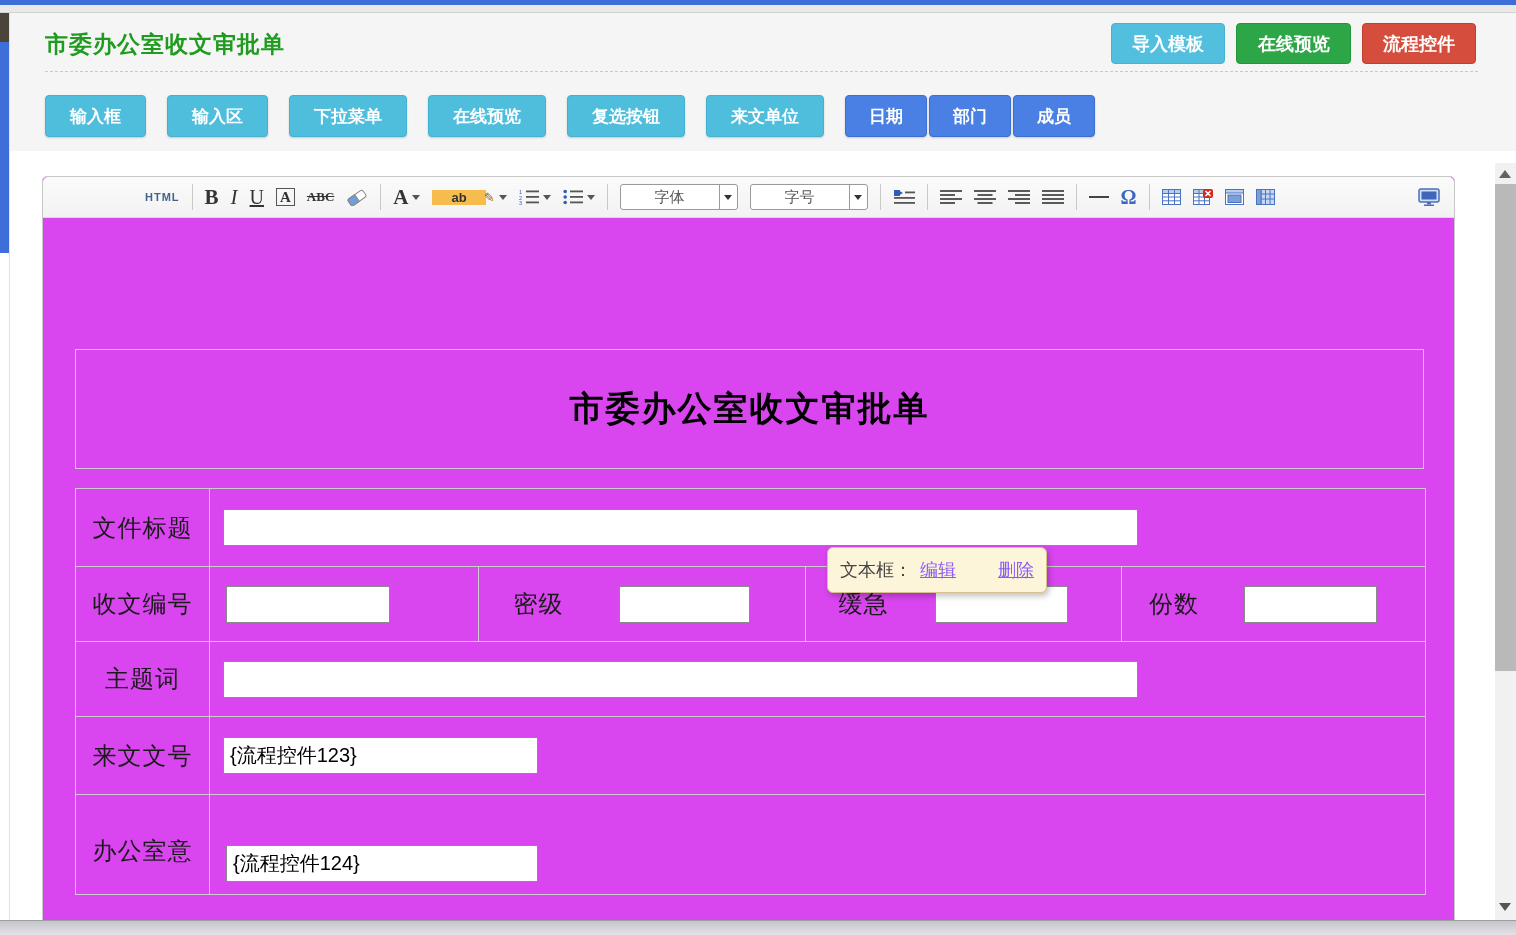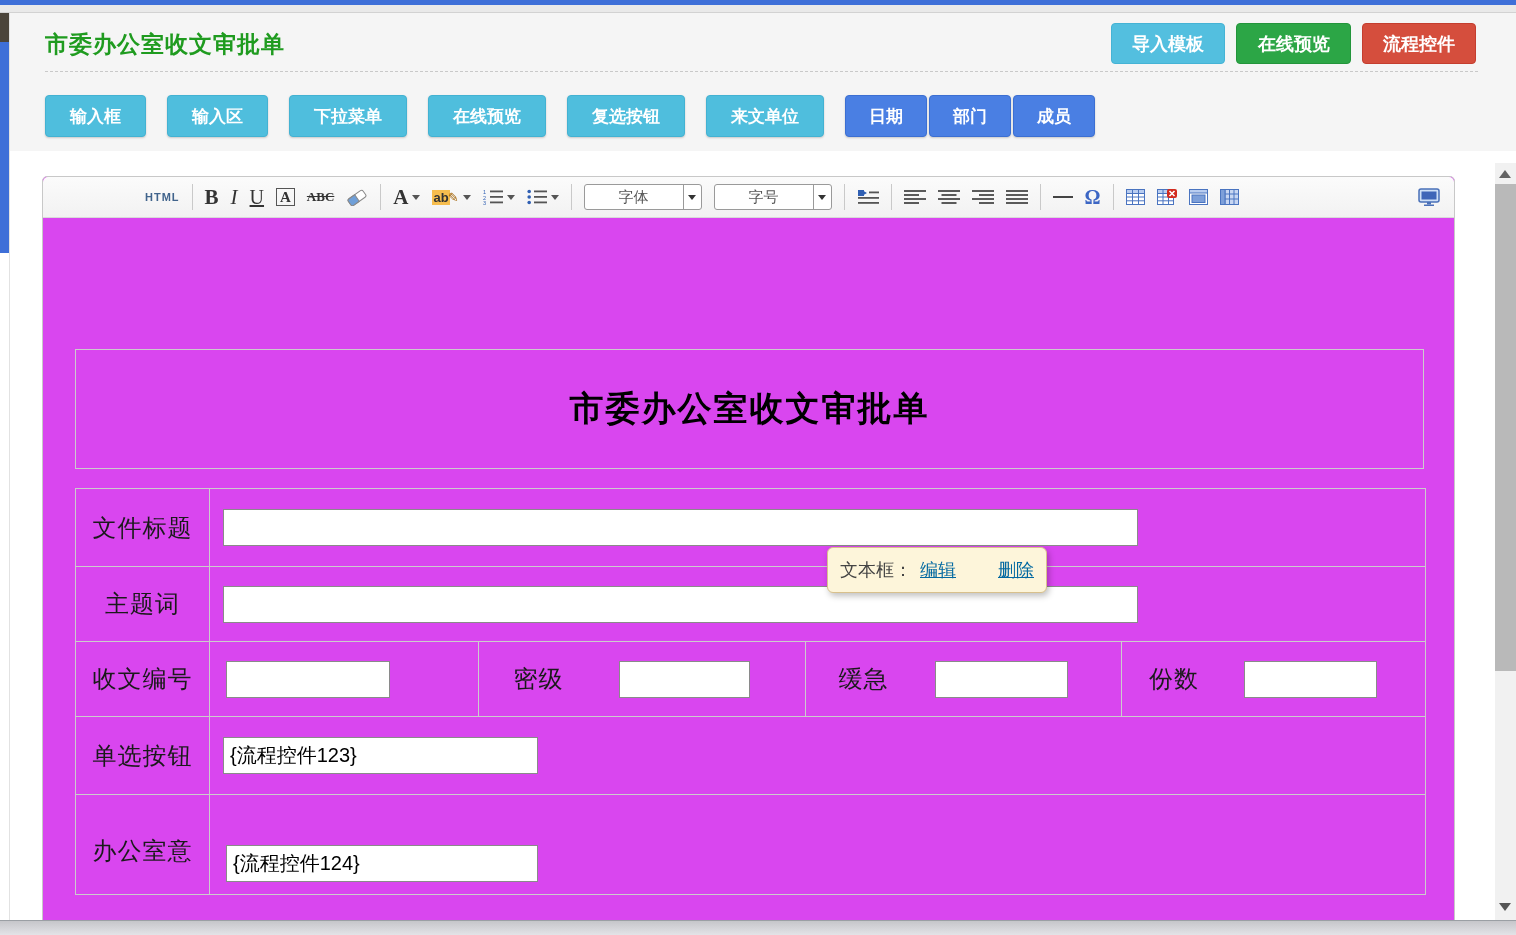--- a/index.html
+++ b/index.html
@@ -33,21 +33,21 @@
   .sep { width:1px; height:26px; background:#c9c9c9; margin:0 6px; }
   .t-html { font-size:11px; font-weight:bold; color:#41648c; letter-spacing:1px; }
   .t-serif { font-family:"Liberation Serif",serif; }
   .t-bold { font-size:21px; font-weight:bold; }
   .t-italic { font-size:21px; font-style:italic; }
   .t-underline { font-size:20px; text-decoration:underline; }
   .t-frame { font-size:15px; font-weight:bold; border:1px solid #555; padding:0 3px; line-height:16px; }
   .t-strike { font-size:13px; font-weight:bold; text-decoration:line-through; }
   .caret-down { width:0; height:0; border-left:4px solid transparent; border-right:4px solid transparent; border-top:5px solid #555; margin-left:4px; }
   .t-fontcolor { font-size:21px; font-weight:bold; }
-  .hl { background:#f6bd4e; font-size:13px; font-weight:bold; padding:0 1px; }
+  .hl { background:#f6bd4e; font-size:13px; font-weight:bold; padding:0 19px; }
   .pencil { font-size:13px; color:#a06000; margin-left:-2px; }
   .select { width:118px; height:26px; background:#fff; border:1px solid #9a9a9a; border-radius:3px; display:inline-flex; margin:0 6px; cursor:pointer; }
   .sel-label { flex:1; text-align:center; font-size:15px; color:#555; line-height:24px; }
   .sel-btn { width:18px; border-left:1px solid #9a9a9a; display:flex; align-items:center; justify-content:center; }
   .tri { width:0; height:0; border-left:4px solid transparent; border-right:4px solid transparent; border-top:5px solid #333; }
   .hrline { display:inline-block; width:20px; height:2px; background:#444; }
   .t-omega { font-size:20px; font-weight:bold; color:#3c66c4; }
   .fullscreen { margin-left:auto; margin-right:14px; }
 
   
@@ -56,21 +56,21 @@
   table.form td { border:1px solid #ccc; vertical-align:middle; }
   .lbl { text-align:center; font-size:24px; color:#1a1a1a; letter-spacing:1px; }
   .inp { height:36px; border:1px solid #8a8a8a; background:#fff; font-size:20px; font-family:"Liberation Sans",sans-serif; padding:0 6px; vertical-align:middle; }
   .cellflex { display:flex; align-items:center; }
   .sub-label { text-align:center; font-size:24px; color:#1a1a1a; letter-spacing:1px; flex:0 0 auto; }
   .row6 td { vertical-align:top; }
   .row6 .lbl { padding-top:12px; }
 
   
   .tooltip { position:absolute; left:827px; top:547px; width:220px; height:46px; background:#fdf5da; border:1px solid #d8c08c; border-radius:6px; box-shadow:2px 3px 6px rgba(0,0,0,.25); display:flex; align-items:center; padding-left:12px; font-family:"Liberation Serif",serif; font-size:18px; color:#444; z-index:20; }
-  .tooltip a { color:#0369a1; text-decoration:underline; cursor:pointer; }
+  .tooltip a { color:#8b5cf6; text-decoration:underline; cursor:pointer; }
   .tt-edit { margin-left:8px; }
   .tt-del  { margin-left:42px; }
 
   
   .scrollbar { position:absolute; right:0; top:163px; width:21px; height:757px; background:#f1f1f1; z-index:25; }
   .sb-up   { position:absolute; top:7px; left:4px; width:0; height:0; border-left:6px solid transparent; border-right:6px solid transparent; border-bottom:8px solid #636363; }
   .sb-thumb{ position:absolute; top:21px; left:0; width:21px; height:487px; background:#b9b9b9; }
   .sb-down { position:absolute; bottom:9px; left:4px; width:0; height:0; border-left:6px solid transparent; border-right:6px solid transparent; border-top:8px solid #555; }
 
   .bottom-bar { position:absolute; left:0; top:920px; width:1516px; height:15px; background:linear-gradient(#c6c6ca,#e3e3e7); border-top:1px solid #9b9fa4; z-index:30; }
@@ -265,24 +265,20 @@
       <col style="width:122px">
       <col style="width:205px">
     <col style="width:115px">
       <col style="width:201px">
       <col style="width:104px">
       <col style="width:200px">
   </colgroup>
   <tbody>
   <tr style="height:78px">
     <td class="lbl">文件标题</td>
-    <td colspan="7"><input class="inp" style="width: 915px; margin-left: 13px; height: 37px;"></td>
-  </tr>
-  <tr style="height:75px">
-    <td class="lbl">主题词</td>
     <td colspan="7"><input class="inp" style="width: 915px; margin-left: 13px; height: 37px;"></td>
   </tr>
   <tr style="height:75px">
     <td class="lbl">收文编号</td>
     <td><input class="inp" style="width: 164px; margin-left: 16px; height: 37px;"></td>
     <td colspan="2">
       <div class="cellflex">
         <span class="sub-label" style="width:119px">密级</span>
         <input class="inp" style="width: 131px; margin-left: 21px; height: 37px;">
       </div>
@@ -293,22 +289,26 @@
         <input class="inp" style="width: 133px; margin-left: 14px; height: 37px;">
       </div>
     </td>
     <td colspan="2">
       <div class="cellflex">
         <span class="sub-label" style="width:104px">份数</span>
         <input class="inp" style="width: 133px; margin-left: 18px; height: 37px;">
       </div>
     </td>
   </tr>
+  <tr style="height:75px">
+    <td class="lbl">主题词</td>
+    <td colspan="7"><input class="inp" style="width: 915px; margin-left: 13px; height: 37px;"></td>
+  </tr>
   <tr style="height:78px">
-    <td class="lbl">单选按钮</td>
+    <td class="lbl">来文文号</td>
     <td colspan="7"><input class="inp" style="width: 315px; margin-left: 13px; height: 37px;" value="{流程控件123}"></td>
   </tr>
   <tr class="row6" style="height:100px">
     <td class="lbl">办公室意</td>
     <td colspan="7"><input class="inp" style="width: 312px; margin-left: 16px; margin-top: 37px; height: 37px;" value="{流程控件124}"></td>
   </tr>
 </tbody>
   </table>
 
 <div class="tooltip">

